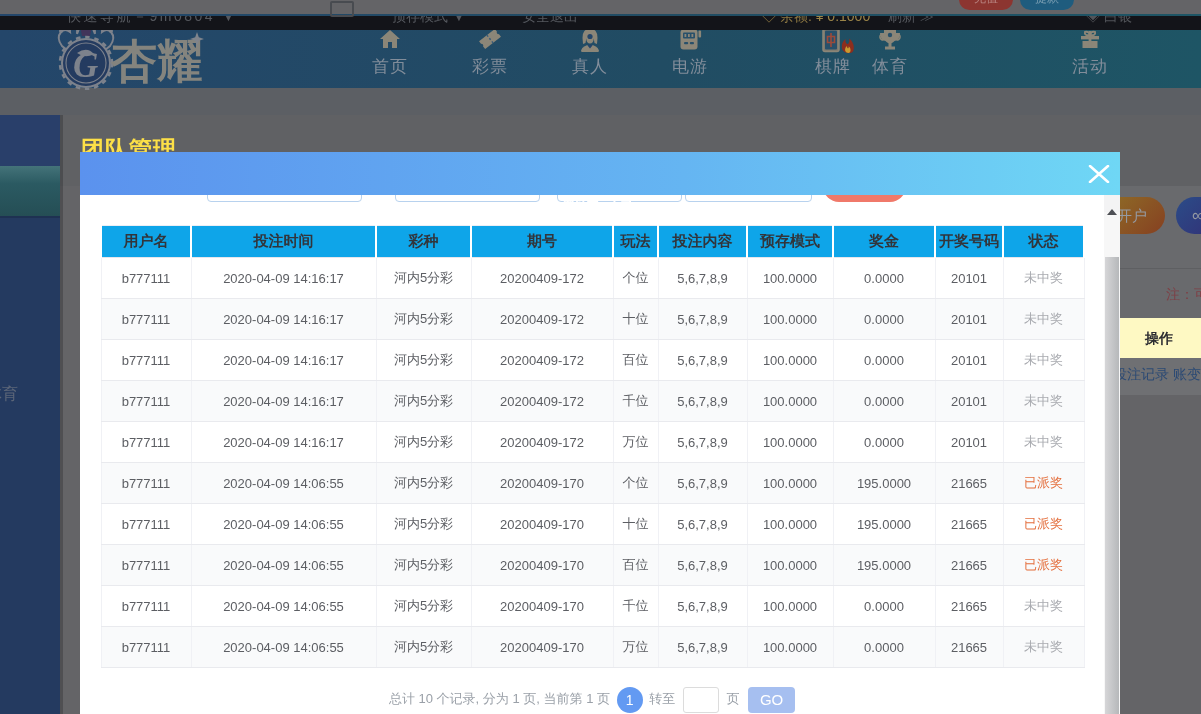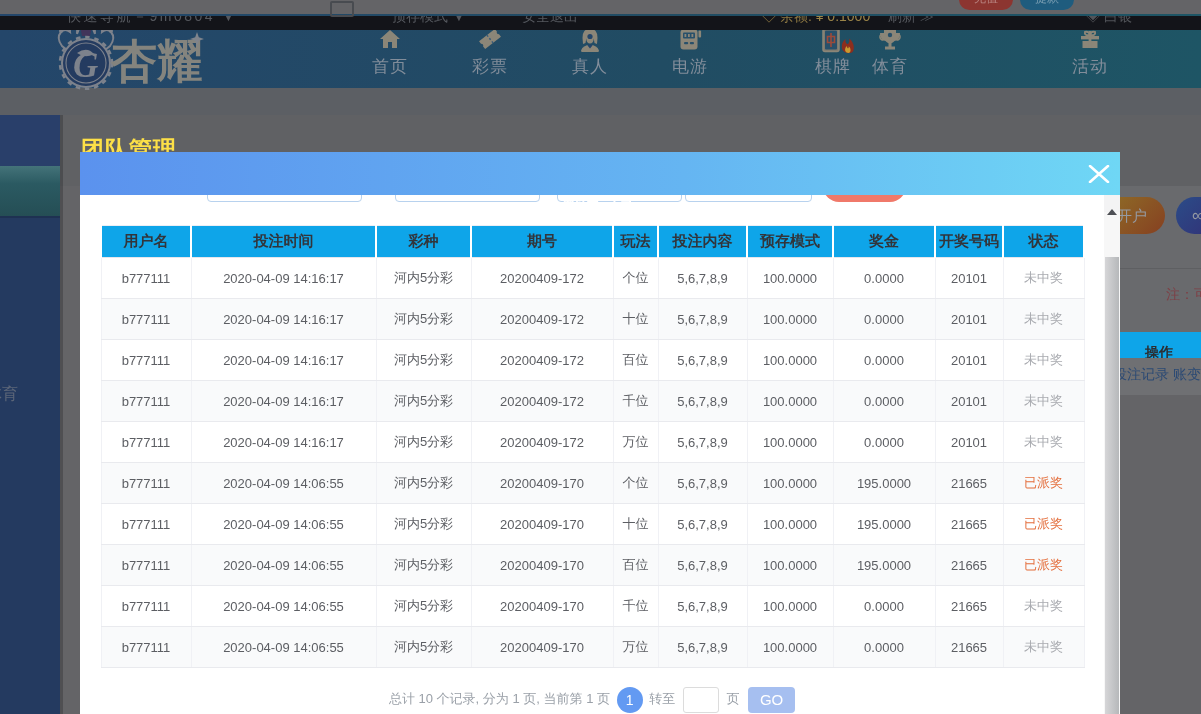--- a/index.html
+++ b/index.html
@@ -24,21 +24,21 @@
 .band { position:absolute; left:0; top:88px; width:1201px; height:27px; background:#5c5f64; z-index:1; }
 .sidebar { position:absolute; left:0; top:115px; width:60px; height:599px; background:#243a60; z-index:1; box-shadow:3px 0 0 rgba(40,40,44,0.35); }
 .sb1 { position:absolute; left:0; top:0; width:60px; height:51px; background:#293f6a; }
 .sb2 { position:absolute; left:0; top:51px; width:60px; height:50px; background:linear-gradient(180deg,#447379 0%,#2b5a62 35%,#254e55 100%); }
 .sb3 { position:absolute; left:0; top:101px; width:60px; height:2px; background:#1e3152; }
 .sbt { position:absolute; left:-14px; top:269px; color:#5c6678; font-size:16px; white-space:nowrap; }
 .ptitle { position:absolute; left:81px; top:134px; font-size:23px; font-weight:bold; color:#fde047; z-index:1; letter-spacing:1px; }
 .kaihu { position:absolute; left:1099px; top:197px; width:66px; height:37px; border-radius:19px; background:linear-gradient(135deg,#8f7028,#864021); color:#959aa2; font-size:15px; line-height:37px; text-align:center; z-index:1; }
 .bluebtn { position:absolute; left:1176px; top:197px; width:62px; height:37px; border-radius:19px; background:linear-gradient(135deg,#2b4c88,#342a72); color:#959aa2; font-size:17px; line-height:37px; z-index:1; padding-left:16px; }
 .rednote { position:absolute; left:1166px; top:286px; color:#7e4046; font-size:14px; z-index:1; white-space:nowrap; }
-.opband { position:absolute; left:1120px; top:332px; width:81px; height:40px; background:#0ea5e9; color:#2c2d31; font-weight:bold; font-size:14px; line-height:40px; z-index:1; }
+.opband { position:absolute; left:1120px; top:318px; width:81px; height:40px; background:#fef9c3; color:#2c2d31; font-weight:bold; font-size:14px; line-height:40px; z-index:1; }
 .opband span { margin-left:25px; }
 .oprow { position:absolute; left:1120px; top:358px; width:81px; height:37px; background:#6f7073; z-index:1; }
 .oplinks { position:absolute; left:1113px; top:366px; color:#2c4a74; font-size:14px; z-index:1; white-space:nowrap; }
 
 .modal { position:absolute; left:80px; top:152px; width:1040px; height:562px; background:#fff; z-index:10; overflow:hidden; }
 .mhead { position:absolute; left:0; top:0; width:1040px; height:43px; background:linear-gradient(90deg,#5b92ee 0%,#65b5f2 58%,#6fd7f5 100%); z-index:3; }
 .mtitle { text-align:center; line-height:43px; color:#fff; font-size:17px; font-weight:bold; letter-spacing:1px;margin-top:32px; }
 .mclose2 { position:absolute; right:10px; top:13px; }
 .mbody { position:absolute; left:0; top:43px; width:1024px; height:519px; background:#fff; z-index:1; }
 

